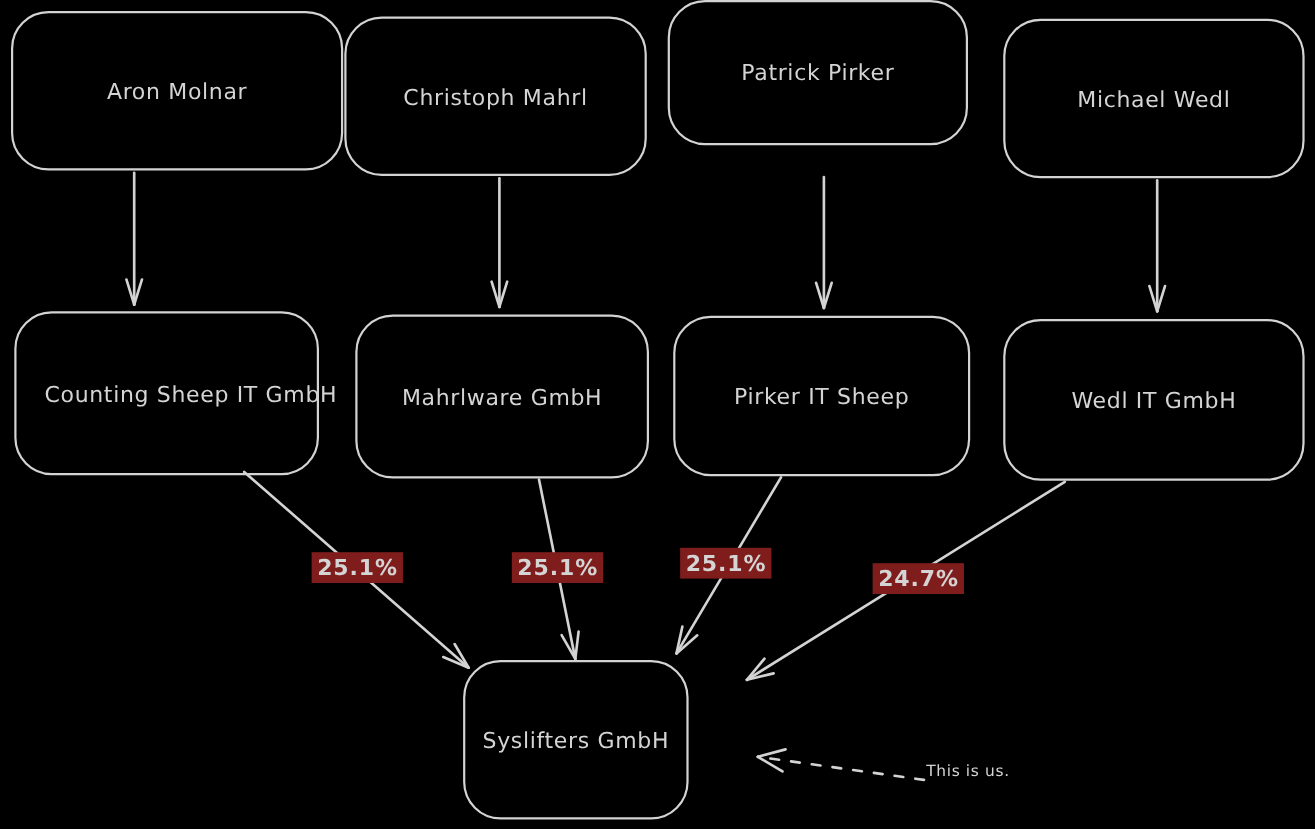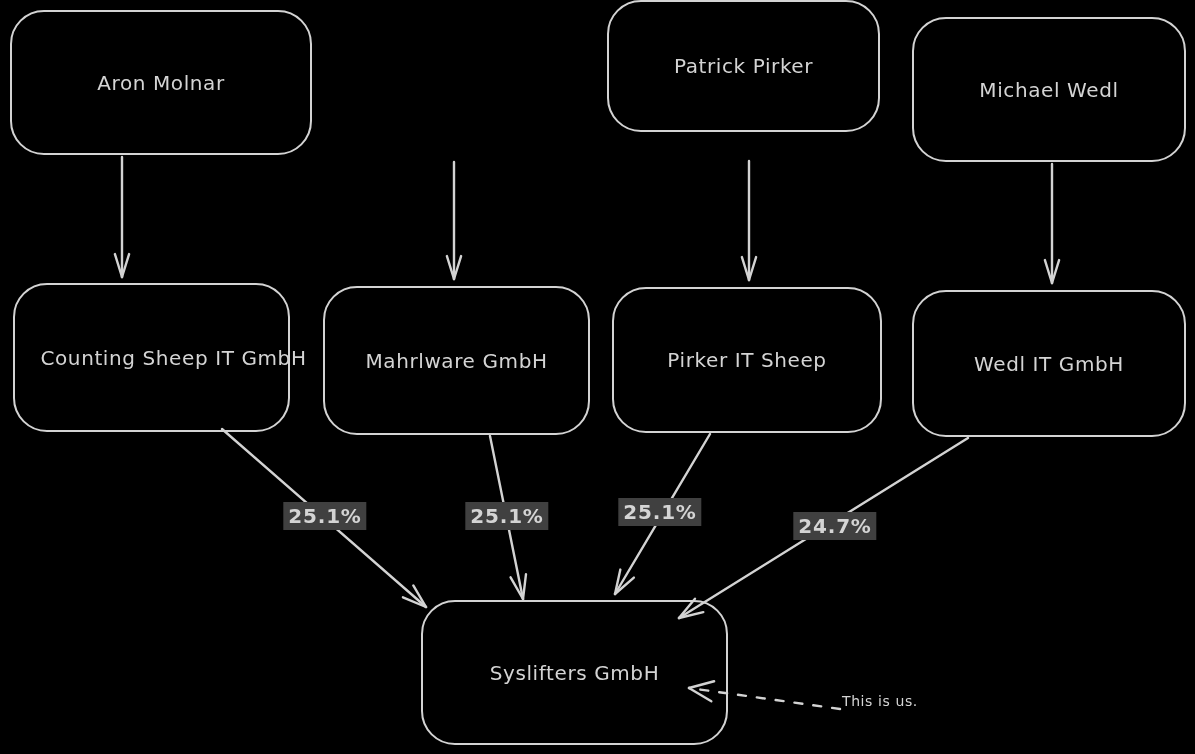--- a/index.html
+++ b/index.html
@@ -37,21 +37,21 @@
     color: #d4d4d4;
     font-size: 20px;
     letter-spacing: 0.6px;
     white-space: nowrap;
     text-align: center;
   }
   .pct {
     position: absolute;
     transform: translate(-50%, -50%);
     color: #d4d4d4;
-    background: #404040;
+    background: #7f1d1d;
     font-size: 20px;
     font-weight: bold;
     letter-spacing: 0.8px;
     padding: 2px 5px;
     white-space: nowrap;
   }
   .annotation {
     position: absolute;
     color: #d4d4d4;
     font-size: 14px;
@@ -108,41 +108,44 @@
       <g>
         <line x1="840" y1="709" x2="689" y2="688" stroke="#d3d3d3" stroke-width="2.4" stroke-linecap="round" stroke-dasharray="8 11"></line>
         <line x1="689" y1="688" x2="714.1139764922584" y2="681.270350325144" stroke="#d3d3d3" stroke-width="2.4" stroke-linecap="round"></line>
         <line x1="689" y1="688" x2="711.3246311044214" y2="701.3270719234009" stroke="#d3d3d3" stroke-width="2.4" stroke-linecap="round"></line>
       </g>
     </svg>
 
   <div class="node" style="left:10px; top:10px; width:302px; height:145px;">
     <span class="label">Aron Molnar</span>
   </div>
+  <div class="node" style="left:313px; top:15px; width:275px; height:145px;">
+    <span class="label">Christoph Mahrl</span>
+  </div>
   <div class="node" style="left:607px; top:0; width:273px; height:132px;">
     <span class="label">Patrick Pirker</span>
   </div>
   <div class="node" style="left:912px; top:17px; width:274px; height:145px;">
     <span class="label">Michael Wedl</span>
   </div>
 
   <div class="node" style="left:13px; top:283px; width:277px; height:149px;padding-left:44px;">
     <span class="label">Counting Sheep IT GmbH</span>
   </div>
   <div class="node" style="left:323px; top:286px; width:267px; height:149px;">
     <span class="label">Mahrlware GmbH</span>
   </div>
   <div class="node" style="left:612px; top:287px; width:270px; height:146px;">
     <span class="label">Pirker IT Sheep</span>
   </div>
   <div class="node" style="left:912px; top:290px; width:274px; height:147px;">
     <span class="label">Wedl IT GmbH</span>
   </div>
 
-  <div class="node" style="left:421px; top:600px; width:307px; height:145px;">
+  <div class="node" style="left:421px; top:600px; width:205px; height:145px;">
     <span class="label">Syslifters GmbH</span>
   </div>
 
   <span class="pct" style="left:325px; top:516px;">25.1%</span>
   <span class="pct" style="left:507px; top:516px;">25.1%</span>
   <span class="pct" style="left:660px; top:512px;">25.1%</span>
   <span class="pct" style="left:835px; top:526px;">24.7%</span>
 
   <span class="annotation" style="left:842px; top:693px;">This is us.</span>
 

